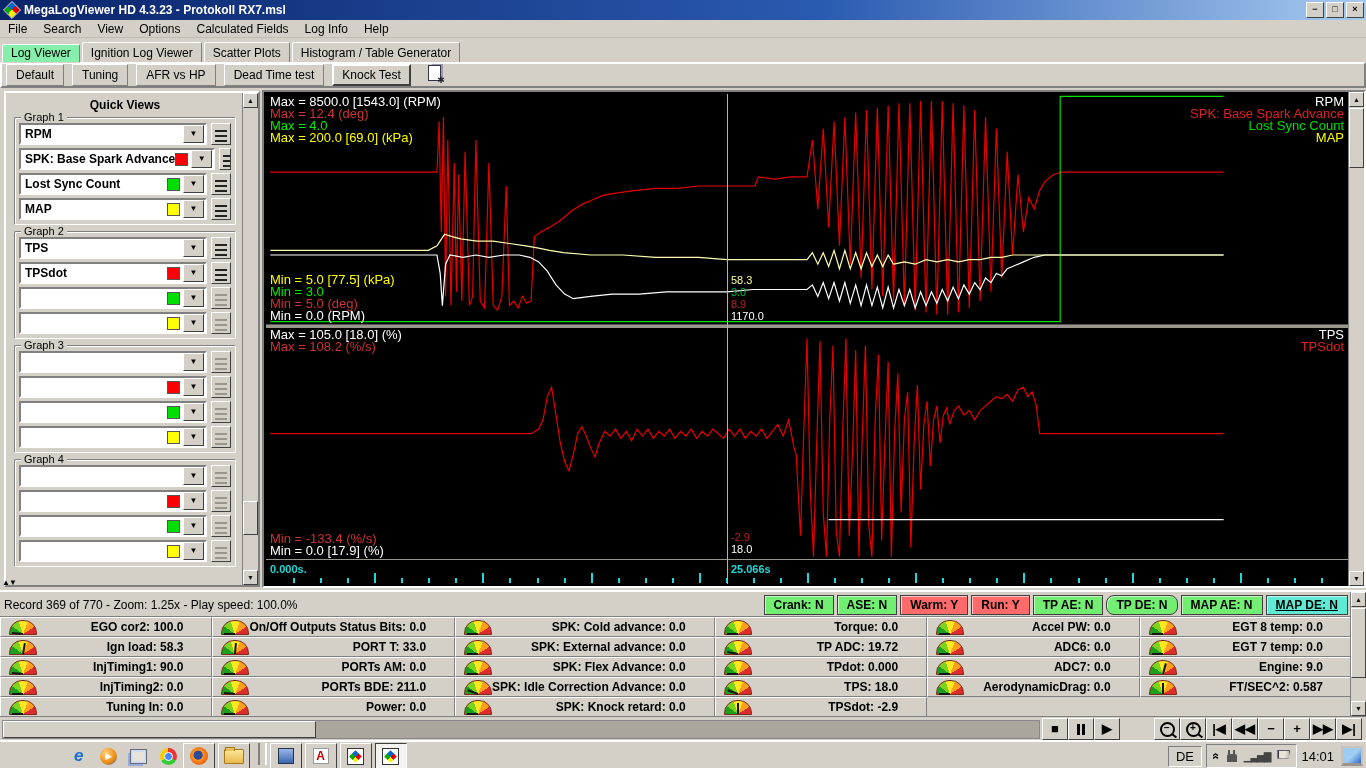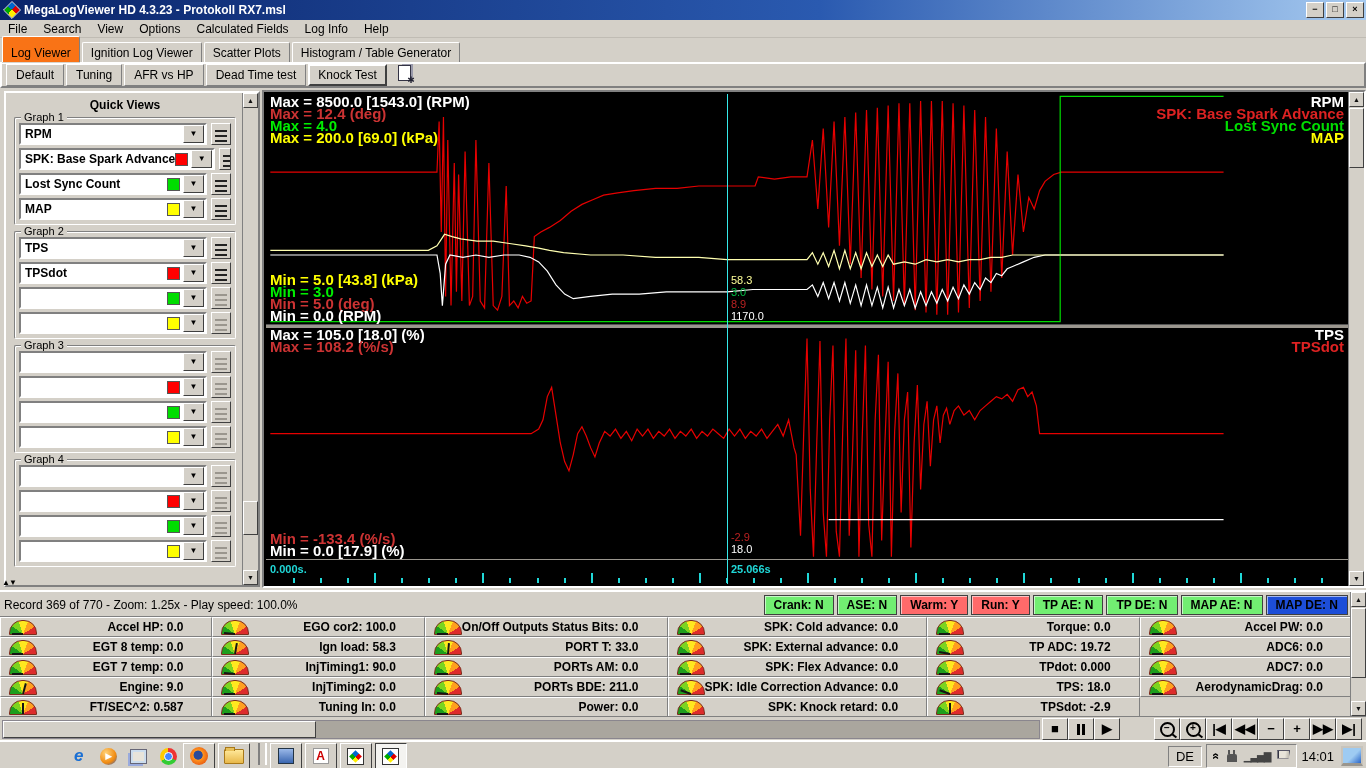--- a/index.html
+++ b/index.html
@@ -13,22 +13,22 @@
   .winbtn{width:16px;height:14px;margin-left:2px;background:#d4d0c8;border:1px solid;border-color:#fff #404040 #404040 #fff;
           font-size:9px;line-height:12px;text-align:center;font-weight:bold;}
   
   #menubar{top:20px;height:17px;background:#d4d0c8;display:flex;align-items:center;border-bottom:1px solid #c0bcb4;}
   .menu-item{padding:1px 8px;font-size:12px;}
   
   #tabs1{top:37px;height:25px;display:flex;align-items:flex-end;padding-left:2px;}
   #tabs2wrap{top:62px;height:26px;background:#d4d0c8;border:2px solid;border-color:#fff #808080 #808080 #fff;display:flex;align-items:center;padding-left:4px;box-sizing:border-box;}
   .tab{border:1px solid #808080;border-bottom:none;border-top-color:#fff;border-left-color:#fff;background:#d4d0c8;
        padding:3px 8px 2px;margin-right:2px;font-size:12px;border-radius:2px 2px 0 0;position:relative;}
-  .tab.active{font-weight:normal;padding-top:9px;background:#f97316;box-shadow:0 1px 0 #d9d5cd;z-index:2;}
-  .tab2{border:1px solid #808080;border-top-color:#fff;border-left-color:#fff;background:#d4d0c8;padding:3px 9px;margin-right:2px;font-size:12px;}
+  .tab.active{font-weight:normal;padding-top:1px;background:#86efac;box-shadow:0 1px 0 #d9d5cd;z-index:2;}
+  .tab2{border:1px solid #808080;border-top-color:#fff;border-left-color:#fff;background:#d4d0c8;padding:3px 9px;margin-right:8px;font-size:12px;}
   .tab2.active{border:2px solid #404040;border-top-color:#fff;border-left-color:#fff;padding:2px 8px;}
   #newview-btn{width:24px;height:20px;margin-left:4px;background:#d4d0c8;text-align:center;position:relative;}
   #newview-btn .page{display:inline-block;width:11px;height:14px;background:#fff;border:1px solid #334;box-shadow:3px -2px 0 -1px #99a;}
   #newview-btn .star{position:absolute;right:2px;bottom:0px;color:#223;font-size:9px;}
   
   #content{top:88px;height:502px;display:flex;}
   
   #sidebar{width:262px;box-sizing:border-box;padding:3px 2px 3px 4px;}
   #qv-panel{height:100%;box-sizing:border-box;border:2px solid;border-color:#fff #808080 #808080 #fff;background:#d4d0c8;position:relative;overflow:hidden;padding:2px 20px 0 6px;}
   #qv-title{text-align:center;font-weight:bold;font-size:12px;padding:3px 0 2px;}
@@ -51,21 +51,21 @@
   #splitter-arrows{position:absolute;left:2px;top:578px;font-size:8px;letter-spacing:-1px;}
   
   #grapharea{flex:1;position:relative;border:2px solid;border-color:#808080 #fff #fff #808080;background:#000;margin:2px 0;}
   #plots{position:absolute;left:2px;top:2px;right:16px;bottom:2px;}
   .plot{position:absolute;left:0;right:0;overflow:hidden;}
   #plot1{top:0;height:230px;}
   #gsep{position:absolute;left:0;right:0;top:230px;height:3px;background:#9a968e;border-top:1px solid #555;}
   #plot2{top:233px;height:232px;}
   #timeaxis{position:absolute;left:0;right:0;top:465px;bottom:0;background:#000;border-top:1px solid #9a968e;text-decoration:underline;}
   .plot svg{position:absolute;left:0;top:0;width:100%;height:100%;}
-  .lblblock{position:absolute;font-weight:bold;font-size:15px;line-height:12px;white-space:nowrap;}
+  .lblblock{position:absolute;font-weight:normal;font-size:13px;line-height:12px;white-space:nowrap;}
   .tl{top:2px;left:4px;} .bl{bottom:2px;left:4px;} .tr{top:2px;right:4px;text-align:right;}
   .curblock{position:absolute;font-size:11px;line-height:12px;font-weight:normal;}
   #cursorline{position:absolute;top:0;bottom:0;width:1px;background:#35e9e9;z-index:5;}
   .tick{position:absolute;bottom:1px;width:2px;background:#20d8d8;}
   #tstart{position:absolute;left:4px;top:3px;color:#20d8d8;font-weight:bold;}
   #tcursor{position:absolute;top:3px;color:#20d8d8;font-weight:bold;}
   #gv-scroll{top:-26px;bottom:-2px;right:-16px;}
   
   #statusrow{top:590px;height:26px;background:#d4d0c8;border-top:2px solid #fff;display:flex;align-items:center;}
   #record-text{flex:1;padding-left:4px;font-size:12px;}
@@ -320,21 +320,21 @@
             <polyline points="4,99 734,99 734,1 885,1" fill="none" stroke="#00dd00" stroke-width="1.2" vector-effect="non-scaling-stroke"></polyline>
             <polyline points="4,68 150,68 158,66 165,61 172,62 180,63 195,64 210,64 225,65 240,66 252,67 262,68 275,69 300,70 330,70 360,71 400,71 426,72 460,72 500,72 505,69 510,74 515,69 520,75 525,68 530,76 535,68 540,76 545,69 550,76 555,69 560,75 565,70 570,75 575,70 580,74 590,73 600,74 610,72 620,73 630,72 640,73 650,72 660,72 670,71 680,71 690,70 700,70 885,70" fill="none" stroke="#ffffb0" stroke-width="1.2" vector-effect="non-scaling-stroke"></polyline>
           </svg>
         <div class="lblblock tl" id="g1-max">
             <div style="color: rgb(255, 255, 255);">Max = 8500.0 [1543.0] (RPM)</div>
             <div style="color: rgb(204, 51, 51);">Max = 12.4 (deg)</div>
             <div style="color: rgb(0, 238, 0);">Max = 4.0</div>
             <div style="color: rgb(255, 255, 0);">Max = 200.0 [69.0] (kPa)</div>
           </div>
         <div class="lblblock bl" id="g1-min">
-            <div style="color: rgb(255, 255, 0);">Min = 5.0 [43.8] (kPa)</div>
+            <div style="color: rgb(255, 255, 0);">Min = 5.0 [77.5] (kPa)</div>
             <div style="color: rgb(0, 238, 0);">Min = 3.0</div>
             <div style="color: rgb(204, 51, 51);">Min = 5.0 (deg)</div>
             <div style="color: rgb(255, 255, 255);">Min = 0.0 (RPM)</div>
           </div>
         <div class="lblblock tr" id="g1-legend">
             <div style="color: rgb(255, 255, 255);">RPM</div>
             <div style="color: rgb(221, 34, 34);">SPK: Base Spark Advance</div>
             <div style="color: rgb(0, 221, 0);">Lost Sync Count</div>
             <div style="color: rgb(255, 255, 0);">MAP</div>
           </div>
@@ -423,33 +423,27 @@
 <span id="splitter-arrows">▲▼</span>
 
 <div class="band" id="statusrow">
   <span id="record-text">Record 369 of 770 - Zoom: 1.25x - Play speed: 100.0%</span>
   <span id="badges">
       <span class="badge" style="background: rgb(114, 238, 114); text-align: center;">Crank: N</span>
       <span class="badge" style="background: rgb(114, 238, 114);">ASE: N</span>
       <span class="badge" style="background: rgb(255, 106, 106);">Warm: Y</span>
       <span class="badge" style="background: rgb(255, 106, 106);">Run: Y</span>
       <span class="badge" style="background: rgb(114, 238, 114);">TP AE: N</span>
-      <span class="badge" style="background: rgb(114, 238, 114);">TP DE: N</span>
+      <span class="badge" style="background: rgb(114, 238, 114); border-radius: 8px;">TP DE: N</span>
       <span class="badge" style="background: rgb(114, 238, 114);">MAP AE: N</span>
-      <span class="badge" style="background: #1d4ed8;">MAP DE: N</span>
+      <span class="badge" style="background: #5eead4; text-decoration: underline;">MAP DE: N</span>
     </span>
 </div>
 
 <div class="band" id="gaugegrid">
-    <div class="gcell">
-      <span class="gauge">
-        <span class="needle" style="transform: rotate(-90deg);"></span>
-      </span>
-      <span class="glabel">Accel HP: 0.0</span>
-    </div>
     <div class="gcell">
       <span class="gauge">
         <span class="needle" style="transform: rotate(-85deg);"></span>
       </span>
       <span class="glabel">EGO cor2: 100.0</span>
     </div>
     <div class="gcell">
       <span class="gauge">
         <span class="needle" style="transform: rotate(-90deg);"></span>
       </span>

